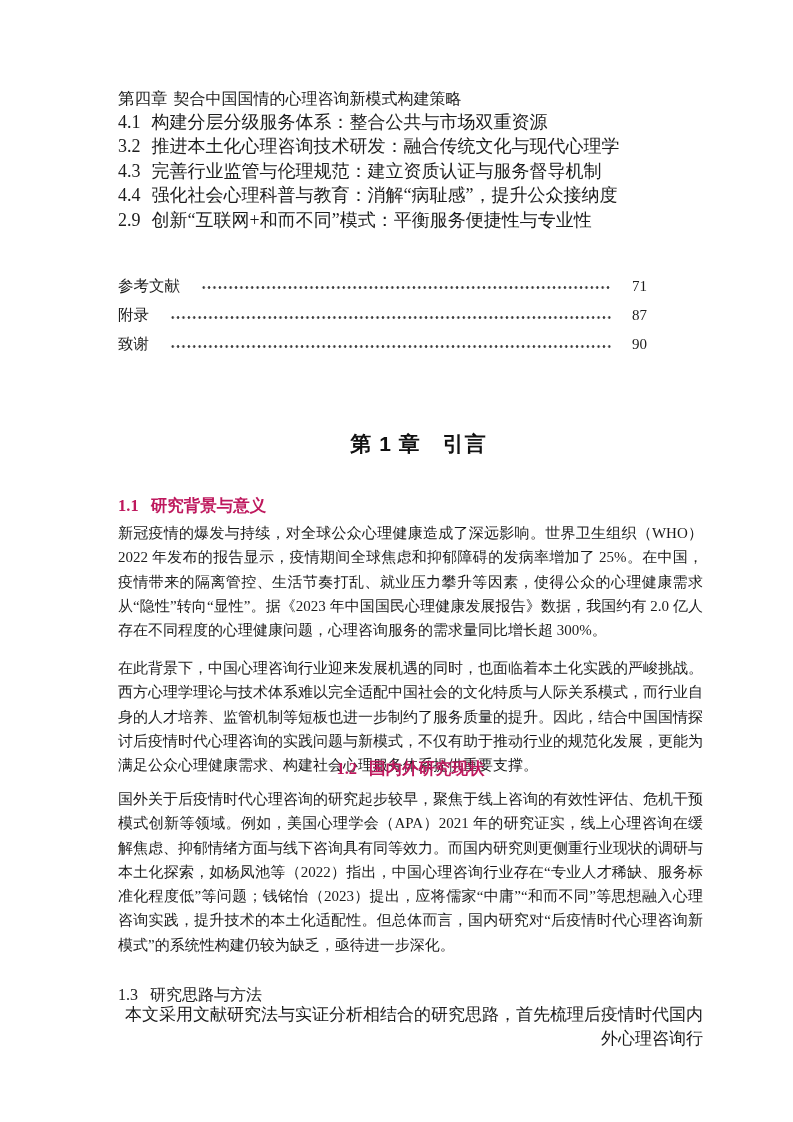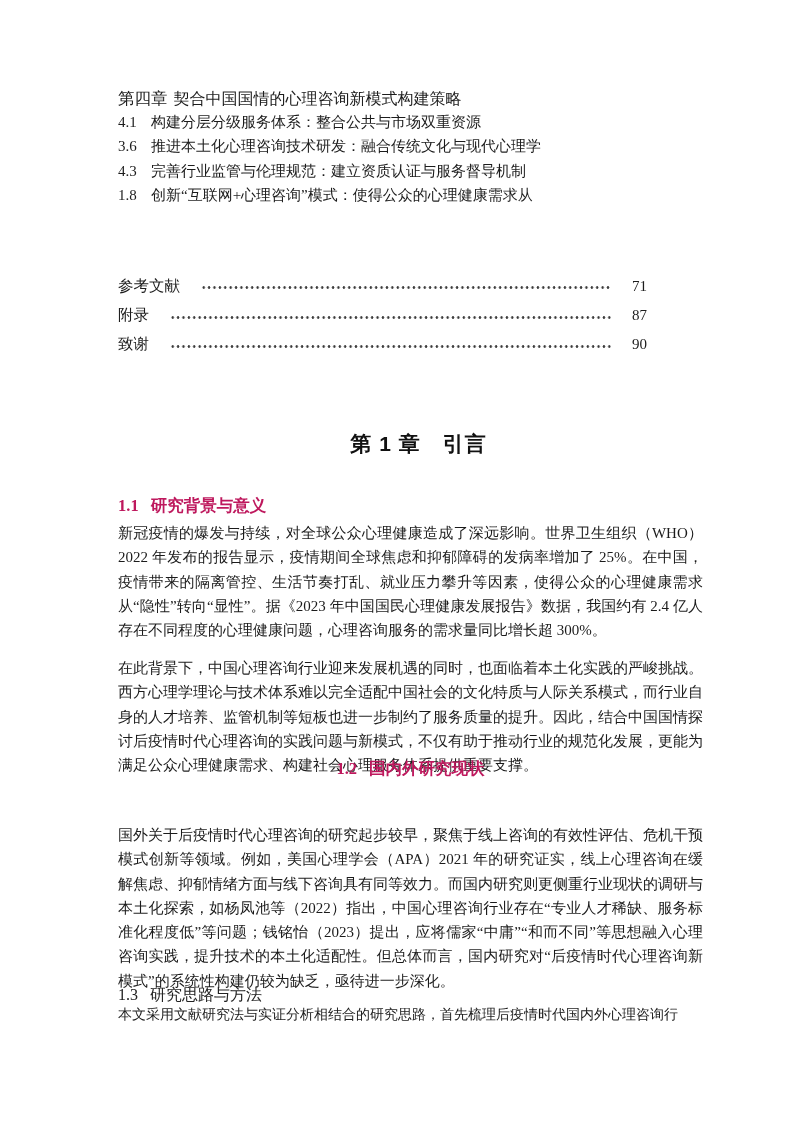--- a/index.html
+++ b/index.html
@@ -19,21 +19,21 @@
     position: absolute;
     left: 118px; top: 88px; width: 585px;
   }
   .toc-ch4-heading {
     font-size: 16px;
     line-height: 22px;
     white-space: nowrap;
   }
   .toc-ch4-heading .ch-label { font-size: 16.5px; margin-right: 6px; }
   .toc-item {
-    font-size: 15px;
+    font-size: 18px;
     line-height: 24.4px;
     white-space: nowrap;
   }
   .toc-item .toc-num { display: inline-block; min-width: 22px; margin-right: 11px; }
 
   
   .toc-back {
     position: absolute;
     left: 118px; top: 272px; width: 529px;
   }
@@ -96,52 +96,55 @@
   .body-p {
     position: absolute;
     left: 118px; width: 585px;
     margin: 0;
     font-size: 15px;
     line-height: 24.3px;
     text-align: justify;
     color: #1b1b1b;
   }
   .body-p.small {
-    font-size: 14px;
+    font-size: 17px;
     line-height: 24px;
-    text-align: left;
+    text-align: right;
   }
   #p-1-1-a { top: 521px; }
   #p-1-1-b { top: 647px; margin-top: 9px; }
-  #p-1-2-a { top: 787px; margin-top: 36px; }
+  #p-1-2-a { top: 787px; }
   #p-1-3-a { top: 1003px; }
   #h-1-1 { top: 493px; }
   #h-1-2 { top: 756px; text-align: center; }
   #h-1-3 { top: 983px; }
 </style>
 </head>
 <body>
 
 <div class="page">
 
   <div class="toc-ch4">
     <div class="toc-ch4-heading">
       <span class="ch-label">第四章</span><span>契合中国国情的心理咨询新模式构建策略</span>
     </div>
     <div class="toc-item">
       <span class="toc-num">4.1</span><span>构建分层分级服务体系：整合公共与市场双重资源</span>
     </div>
     <div class="toc-item">
-      <span class="toc-num">3.6</span><span>推进本土化心理咨询技术研发：融合传统文化与现代心理学</span>
+      <span class="toc-num">3.2</span><span>推进本土化心理咨询技术研发：融合传统文化与现代心理学</span>
     </div>
     <div class="toc-item">
       <span class="toc-num">4.3</span><span>完善行业监管与伦理规范：建立资质认证与服务督导机制</span>
     </div>
     <div class="toc-item">
-      <span class="toc-num">1.8</span><span>创新“互联网+心理咨询”模式：使得公众的心理健康需求从</span>
+      <span class="toc-num">4.4</span><span>强化社会心理科普与教育：消解“病耻感”，提升公众接纳度</span>
+    </div>
+    <div class="toc-item">
+      <span class="toc-num">2.9</span><span>创新“互联网+和而不同”模式：平衡服务便捷性与专业性</span>
     </div>
   </div>
 
   <div class="toc-back">
     <div class="toc-back-row">
       <span class="bm-label">参考文献</span>
       <span class="leader"></span>
       <span class="bm-page">71</span>
     </div>
     <div class="toc-back-row">
@@ -154,21 +157,21 @@
       <span class="leader"></span>
       <span class="bm-page">90</span>
     </div>
   </div>
 
   <div class="chapter-title">第 1 章　引言</div>
 
   <div class="sec-h bold" id="h-1-1">
     <span class="sec-num">1.1</span><span>研究背景与意义</span>
   </div>
-  <p class="body-p" id="p-1-1-a">新冠疫情的爆发与持续，对全球公众心理健康造成了深远影响。世界卫生组织（WHO）2022 年发布的报告显示，疫情期间全球焦虑和抑郁障碍的发病率增加了 25%。在中国，疫情带来的隔离管控、生活节奏打乱、就业压力攀升等因素，使得公众的心理健康需求从“隐性”转向“显性”。据《2023 年中国国民心理健康发展报告》数据，我国约有 2.4 亿人存在不同程度的心理健康问题，心理咨询服务的需求量同比增长超 300%。</p>
+  <p class="body-p" id="p-1-1-a">新冠疫情的爆发与持续，对全球公众心理健康造成了深远影响。世界卫生组织（WHO）2022 年发布的报告显示，疫情期间全球焦虑和抑郁障碍的发病率增加了 25%。在中国，疫情带来的隔离管控、生活节奏打乱、就业压力攀升等因素，使得公众的心理健康需求从“隐性”转向“显性”。据《2023 年中国国民心理健康发展报告》数据，我国约有 2.0 亿人存在不同程度的心理健康问题，心理咨询服务的需求量同比增长超 300%。</p>
   <p class="body-p" id="p-1-1-b">在此背景下，中国心理咨询行业迎来发展机遇的同时，也面临着本土化实践的严峻挑战。西方心理学理论与技术体系难以完全适配中国社会的文化特质与人际关系模式，而行业自身的人才培养、监管机制等短板也进一步制约了服务质量的提升。因此，结合中国国情探讨后疫情时代心理咨询的实践问题与新模式，不仅有助于推动行业的规范化发展，更能为满足公众心理健康需求、构建社会心理服务体系提供重要支撑。</p>
 
   <div class="sec-h bold" id="h-1-2">
     <span class="sec-num">1.2</span><span>国内外研究现状</span>
   </div>
   <p class="body-p" id="p-1-2-a">国外关于后疫情时代心理咨询的研究起步较早，聚焦于线上咨询的有效性评估、危机干预模式创新等领域。例如，美国心理学会（APA）2021 年的研究证实，线上心理咨询在缓解焦虑、抑郁情绪方面与线下咨询具有同等效力。而国内研究则更侧重行业现状的调研与本土化探索，如杨凤池等（2022）指出，中国心理咨询行业存在“专业人才稀缺、服务标准化程度低”等问题；钱铭怡（2023）提出，应将儒家“中庸”“和而不同”等思想融入心理咨询实践，提升技术的本土化适配性。但总体而言，国内研究对“后疫情时代心理咨询新模式”的系统性构建仍较为缺乏，亟待进一步深化。</p>
 
   <div class="sec-h plain" id="h-1-3">
     <span class="sec-num">1.3</span><span>研究思路与方法</span>
   </div>

